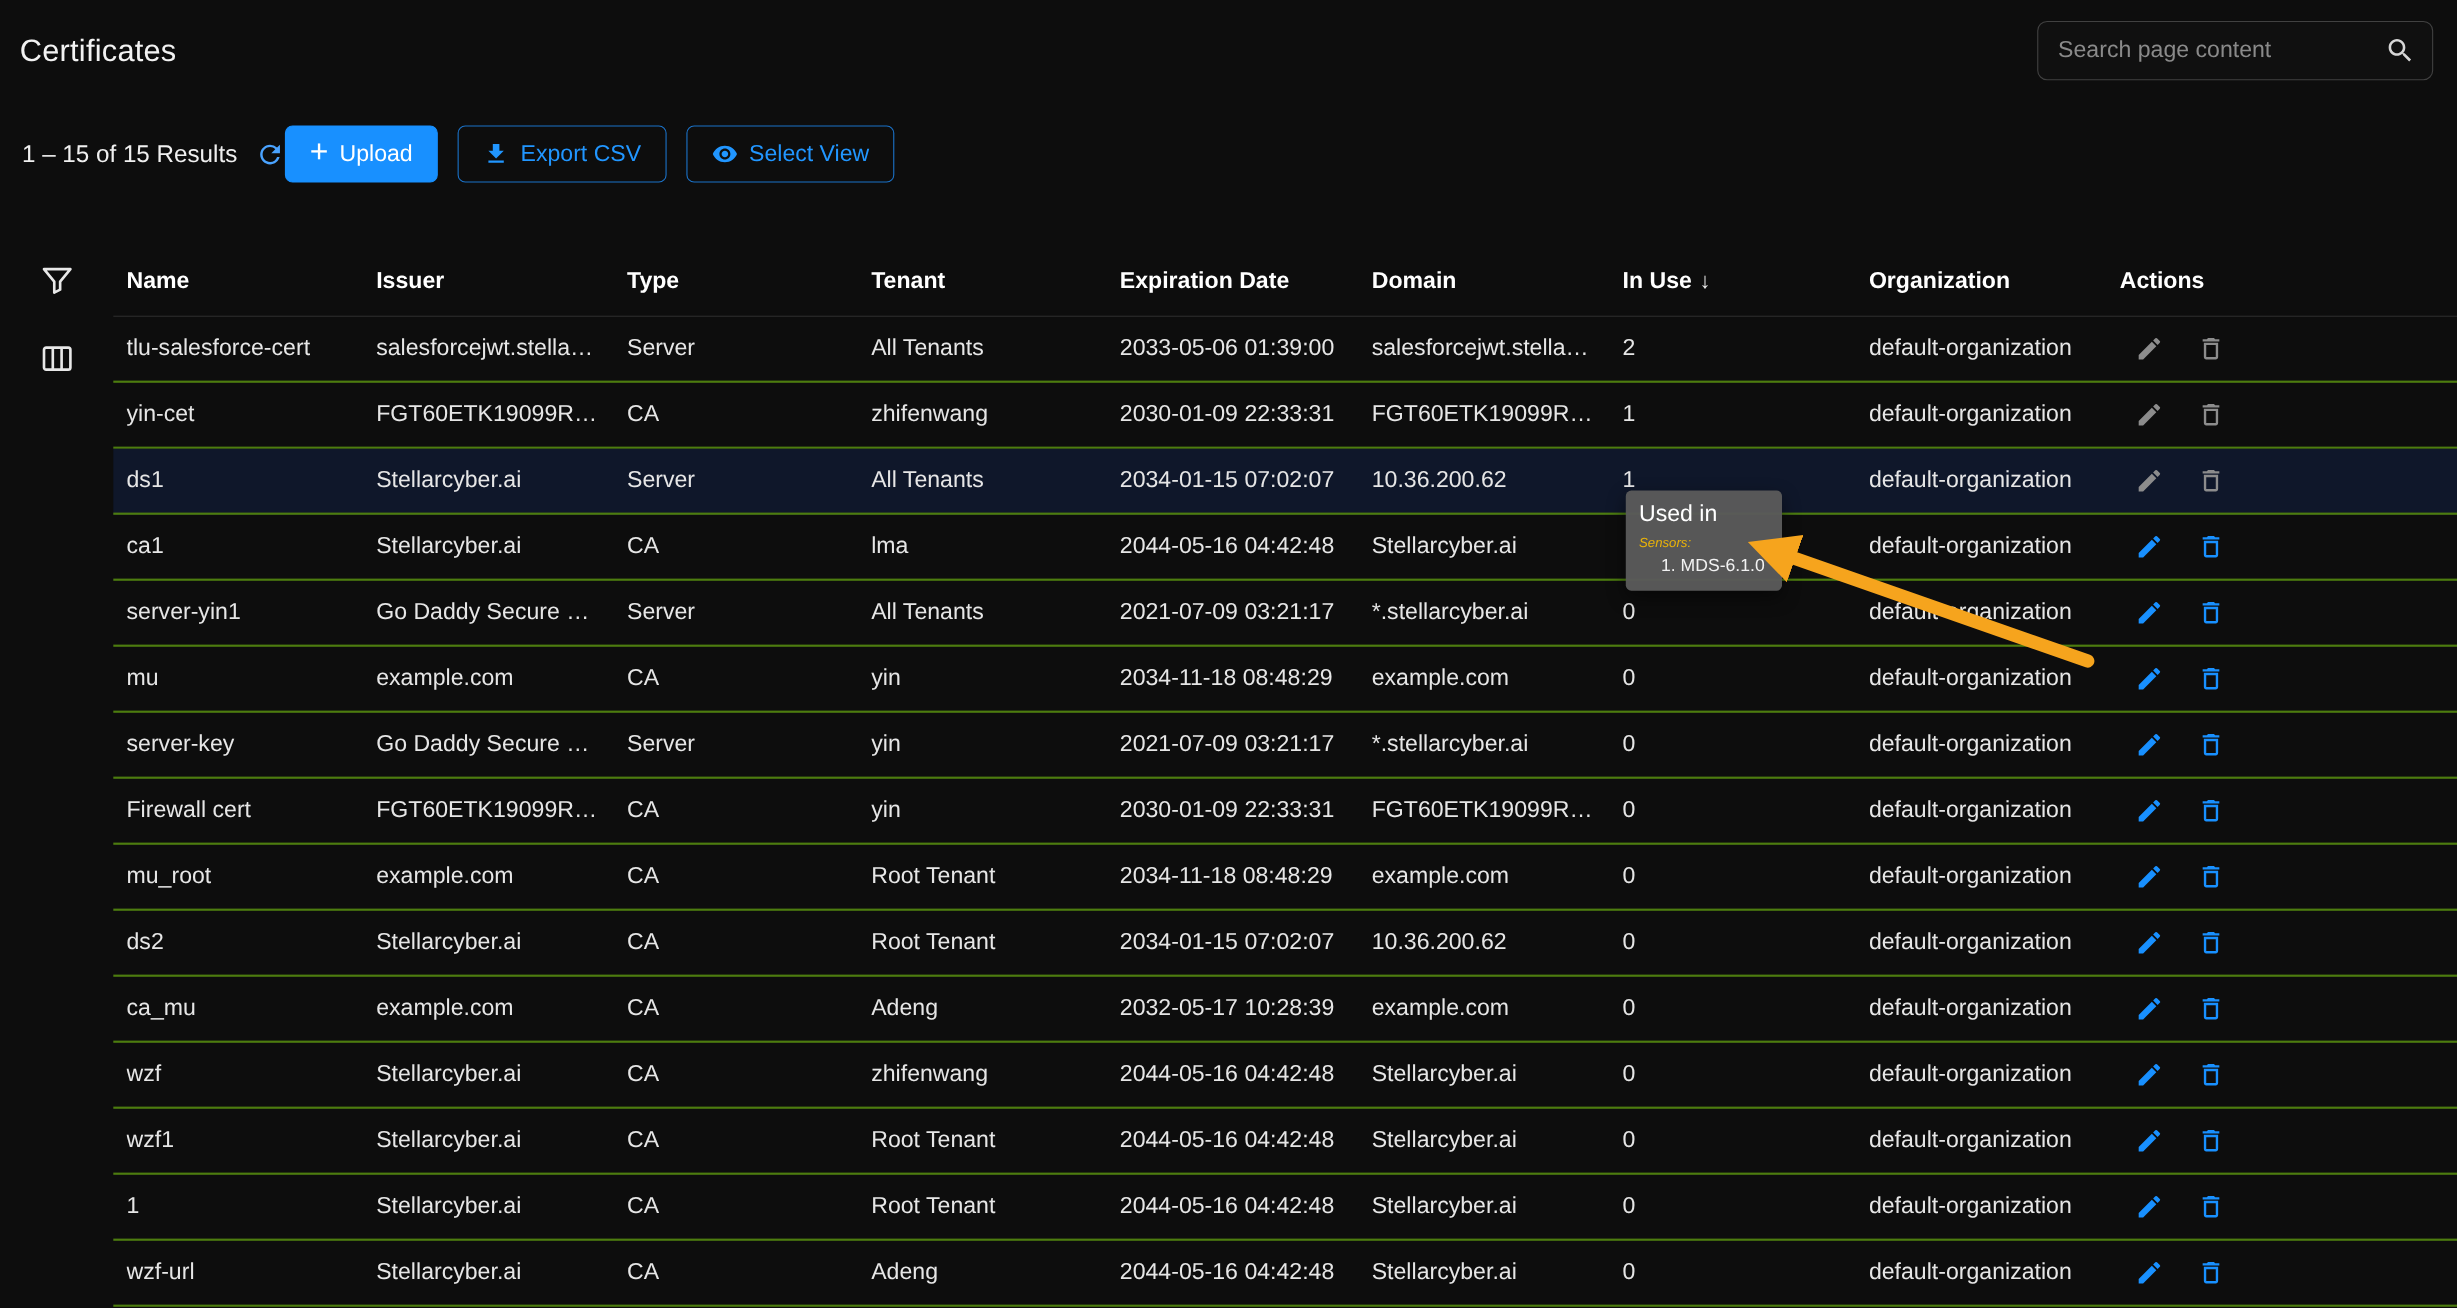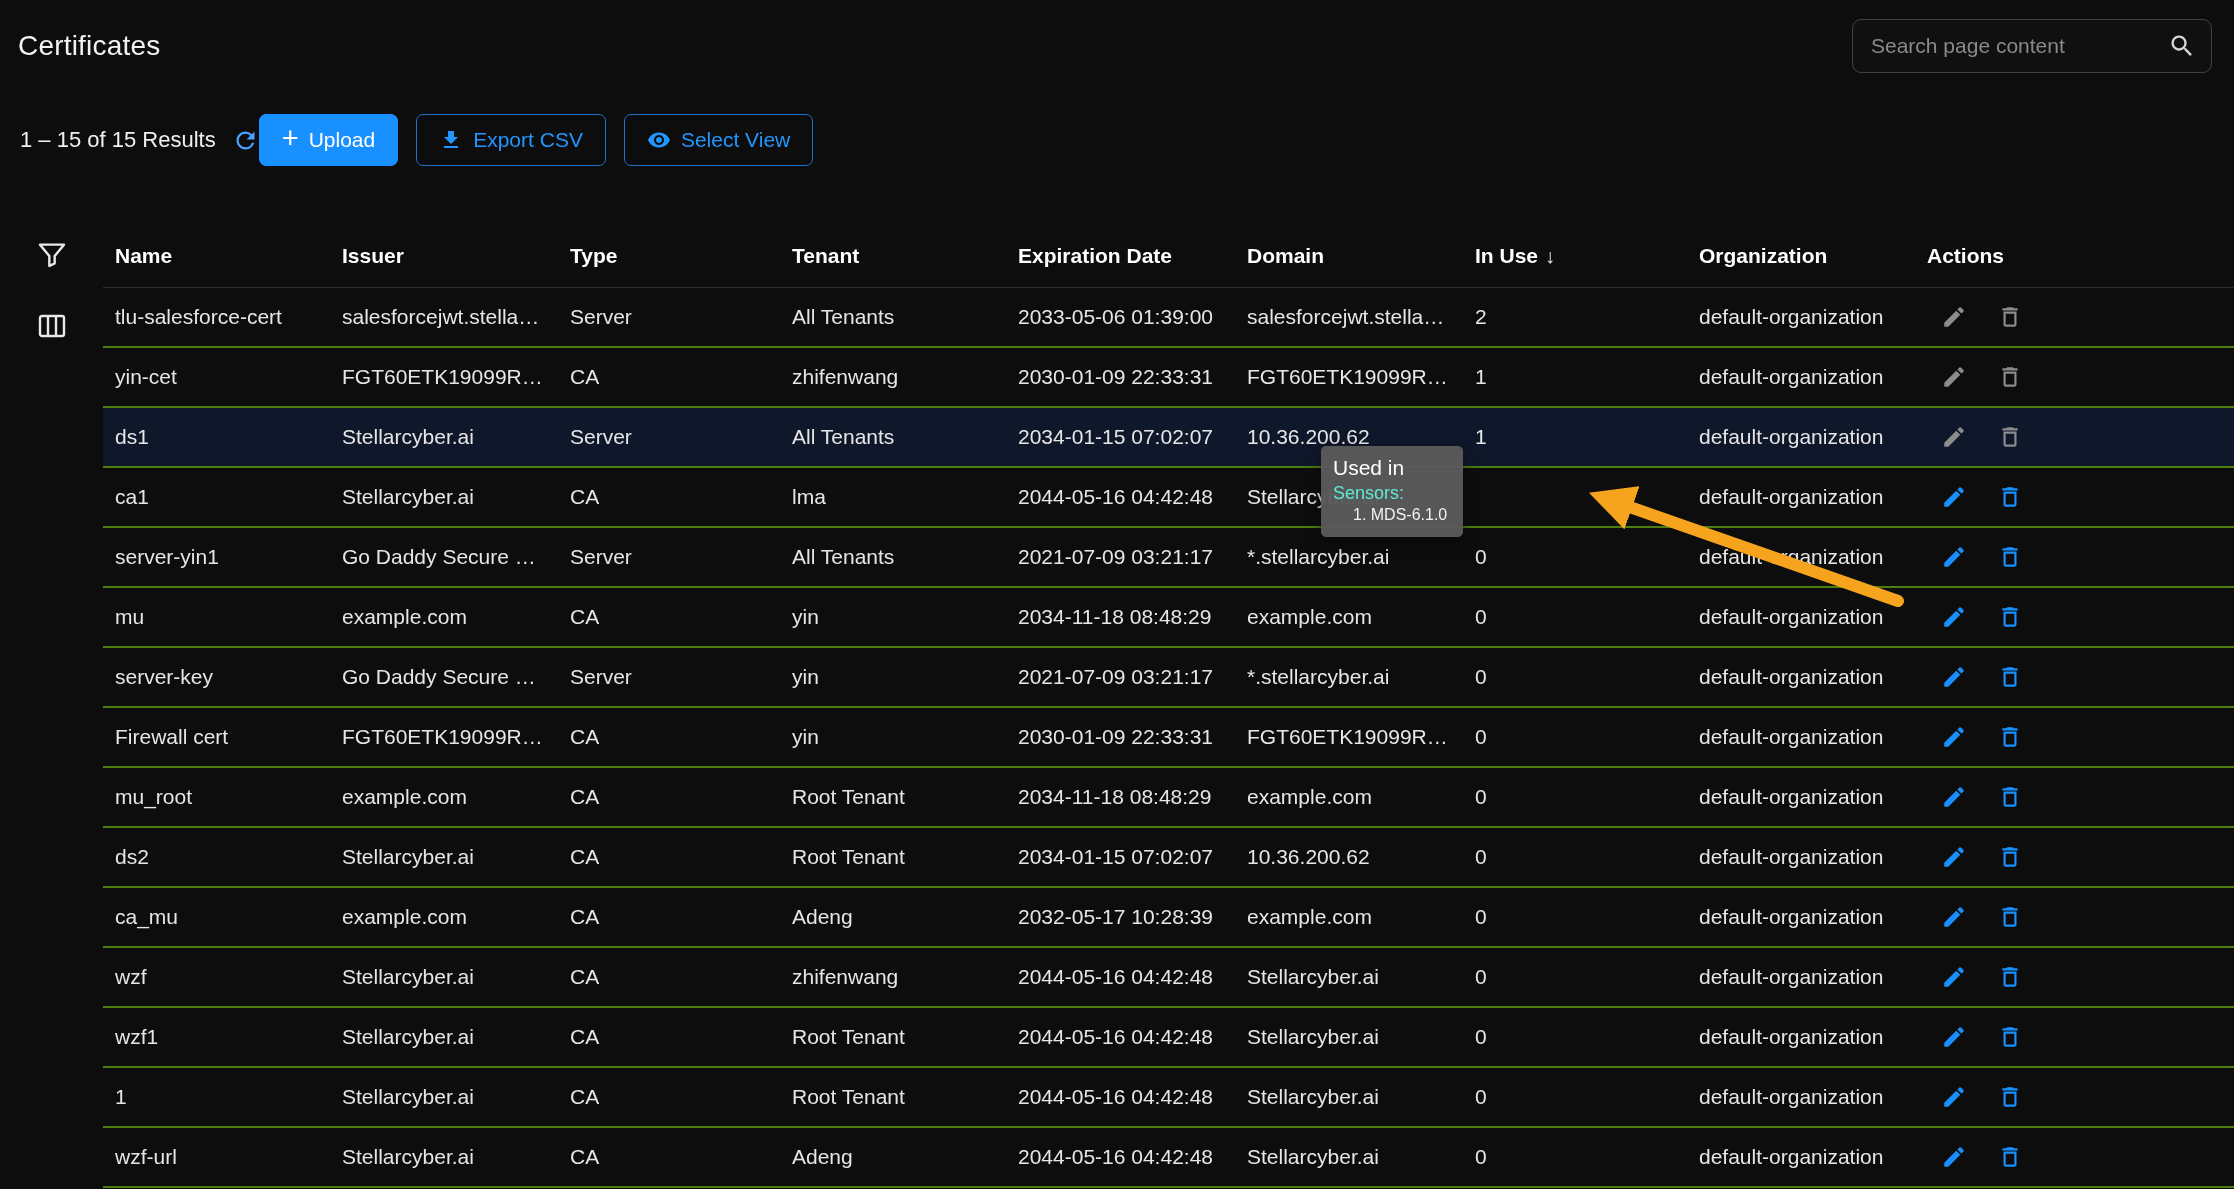--- a/index.html
+++ b/index.html
@@ -76,30 +76,30 @@
   .row.selected { background:#0f172a; }
   .sort-arrow { font-size:20px; margin-left:7px; color:#e8e8e8; font-weight:400; }
 
   .cell-actions { display:flex; align-items:center; gap:30px; padding-left:14px; overflow:visible; }
   .icon-btn { width:26px; height:26px; color:#1890ff; cursor:pointer; }
   .icon-btn svg { width:100%; height:100%; }
   .row.actions-disabled .icon-btn { color:#8c8c8c; }
 
   
   .tooltip {
-    position:absolute; left:1321px; top:446px; z-index:40;
+    position:absolute; left:1478px; top:446px; z-index:40;
     background:rgba(90,90,90,.97);
     border-radius:5px;
     padding:10px 16px 12px 12px;
     color:#ffffff;
     box-shadow:0 6px 16px rgba(0,0,0,.45);
     white-space:nowrap;
   }
   .tt-title { font-size:21px; line-height:24px; margin-bottom:3px; }
-  .tt-line  { font-size:18px; line-height:21px; color:#5eead4; }
+  .tt-line  { font-size:12px; line-height:21px; color:#eab308;font-style:italic; }
   .tt-item  { font-size:16px; line-height:21px; padding-left:20px; color:#f2f2f2; }
 
   
   .arrow-overlay {
     position:absolute; left:0; top:0; width:2234px; height:1189px;
     z-index:50; pointer-events:none;
   }
 </style>
 </head>
 <body>

